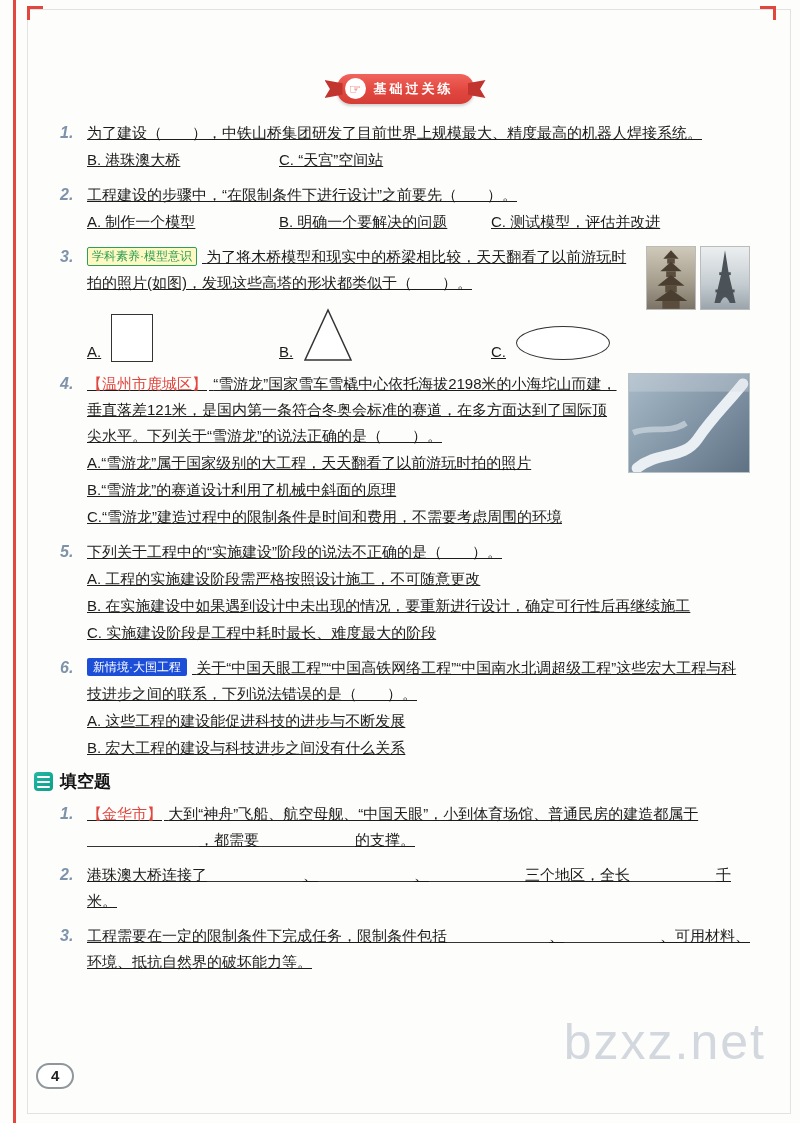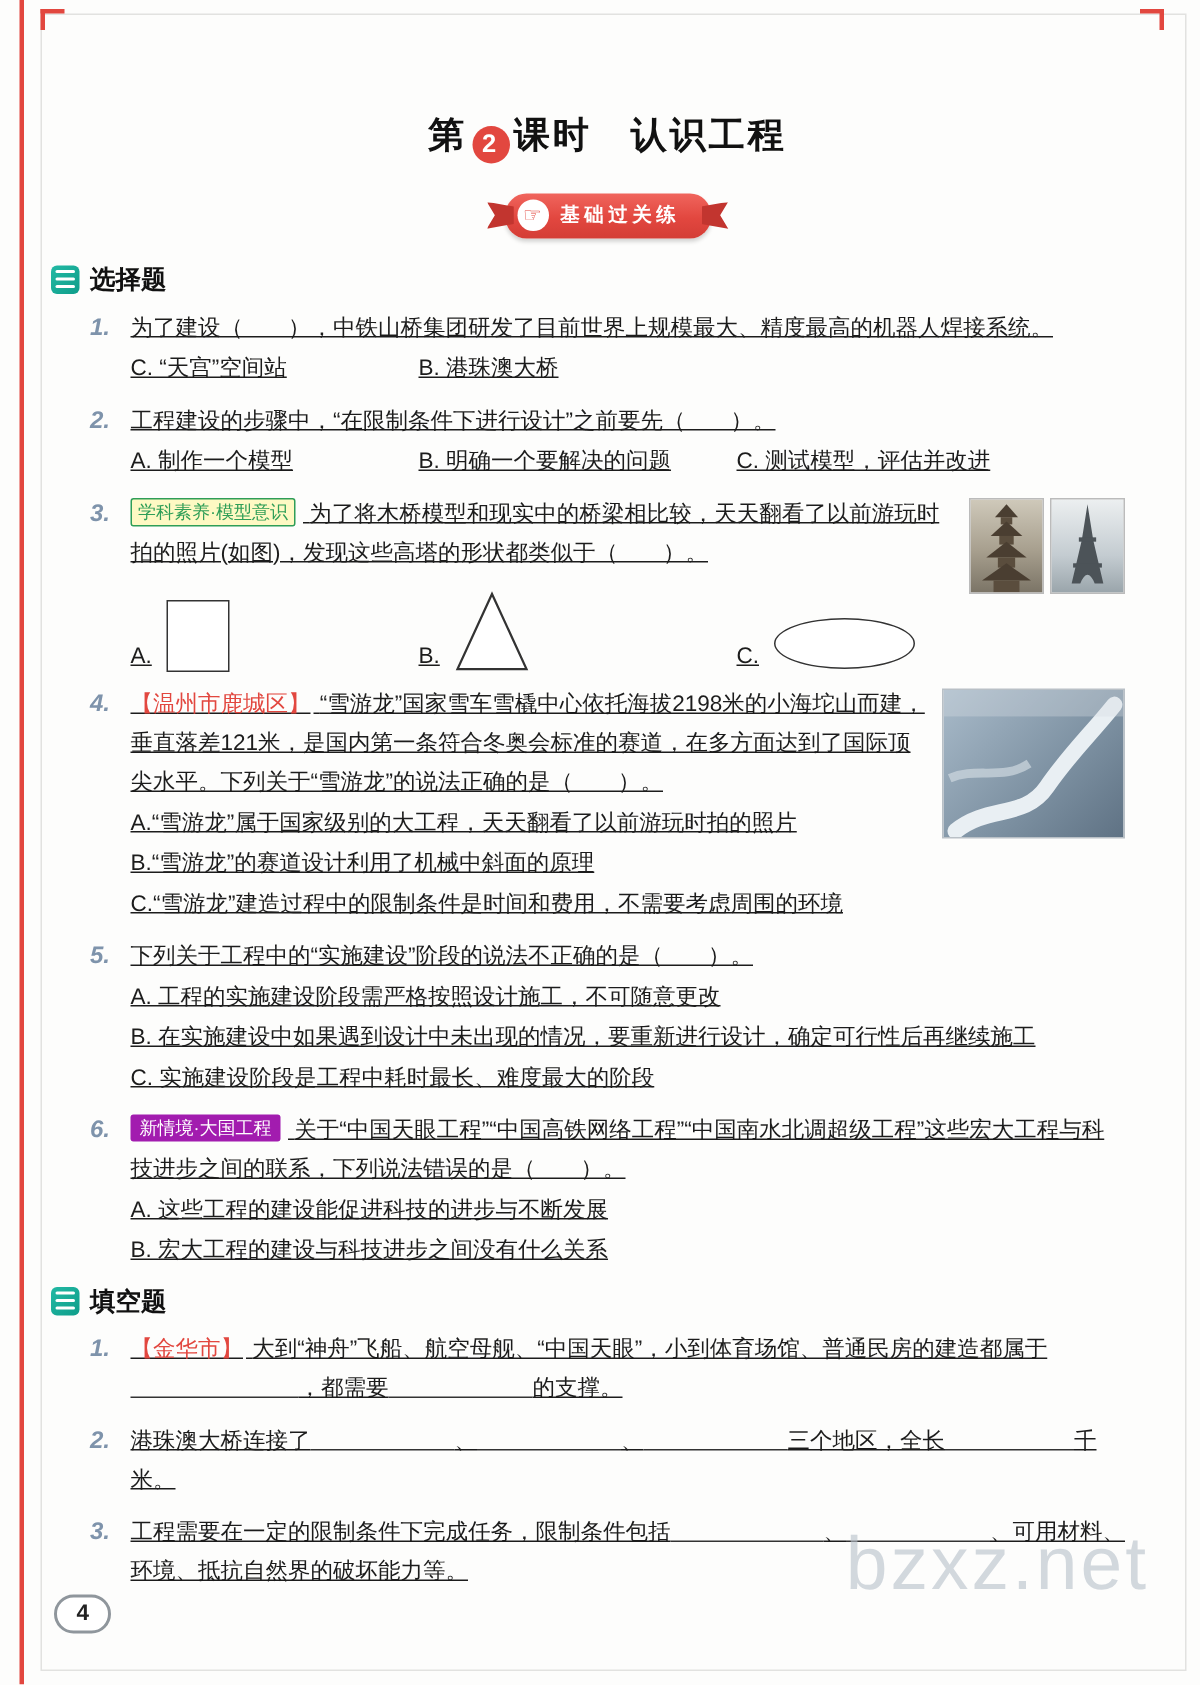--- a/index.html
+++ b/index.html
@@ -79,21 +79,21 @@
 
   
   .tag-green {
     display: inline-block; font-size: 12px; line-height: 17px;
     color: #2f9e57; border: 1px solid #2f9e57; background: #fef9c3;
     padding: 0 4px; border-radius: 2px; margin-right: 5px; vertical-align: 2px;
   }
   .tag-red { color: #e2473f; margin-right: 2px; }
   .tag-dark {
     display: inline-block; font-size: 12px; line-height: 18px;
-    color: #fff; background: #a21caf; padding: 0 6px; border-radius: 2px;
+    color: #fff; background: #1d4ed8; padding: 0 6px; border-radius: 2px;
     margin-right: 5px; vertical-align: 2px;
   }
 
   
   .photos { float: right; display: flex; gap: 4px; margin: 2px 0 4px 10px; }
   .photo { border: 1px solid #bbb; position: relative; overflow: hidden; }
   .photo.pagoda { width: 50px; height: 64px; background: linear-gradient(180deg,#cfc9ba 0%,#a79f8e 55%,#7b7466 100%); }
   .photo.tower  { width: 50px; height: 64px; background: linear-gradient(180deg,#eceff0 0%,#c4ccd1 60%,#9aa5ab 100%); }
   .photo-q4 {
     float: right; width: 122px; height: 100px; margin: 2px 0 4px 10px;
@@ -130,49 +130,38 @@
 <body>
 
 <div class="sheet">
   <div class="red-rail"></div>
   <div class="frame"></div>
   <div class="corner tl"></div>
   <div class="corner tr"></div>
 
   <div class="content">
 
-    <div class="title">
-      <span>第</span><span class="circle-num">2</span><span>课时</span><span class="title-gap"></span><span>认识工程</span>
-    </div>
 
     <div class="banner">
       <span class="banner-tail left"></span>
       <span class="banner-main">
         <span class="hand-circle">☞</span>
         <span class="banner-text">基础过关练</span>
       </span>
       <span class="banner-tail right"></span>
     </div>
 
-    <div class="sec-header">
-      <span class="sec-icon">
-          <i></i>
-          <i></i>
-          <i></i>
-        </span>
-      <span class="sec-title">选择题</span>
-    </div>
 
     <div class="question">
       <span class="qnum">1.</span>
       <div class="qbody">
         <span>为了建设（　　），中铁山桥集团研发了目前世界上规模最大、精度最高的机器人焊接系统。</span>
         <div class="opt-row">
+          <span>B. 港珠澳大桥</span>
           <span>C. “天宫”空间站</span>
-          <span>B. 港珠澳大桥</span>
         </div>
       </div>
     </div>
 
     <div class="question">
       <span class="qnum">2.</span>
       <div class="qbody">
         <span>工程建设的步骤中，“在限制条件下进行设计”之前要先（　　）。</span>
         <div class="opt-row">
           <span>A. 制作一个模型</span>

